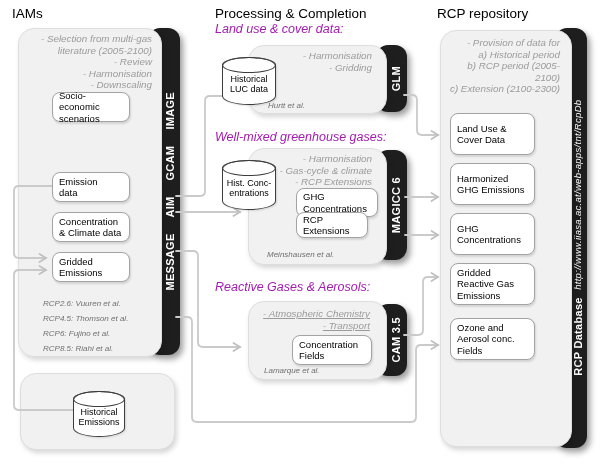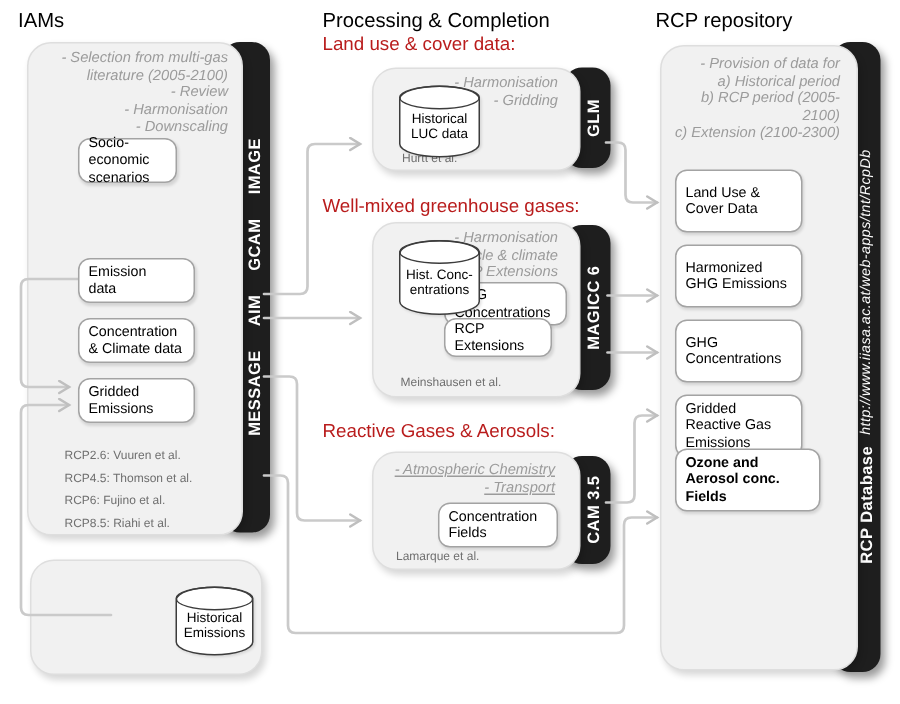--- a/index.html
+++ b/index.html
@@ -1,21 +1,21 @@
 <!DOCTYPE html>
 <html><head>
 <meta charset="utf-8">
 <style>
   html,body { margin:0; padding:0; background:#fff; }
   #canvas {
     position:relative; width:600px; height:469px; overflow:hidden;
     font-family:"Liberation Sans", sans-serif; background:#fff;
   }
   .title { position:absolute; font-size:13.5px; color:#000; z-index:5; }
-  .iheading { position:absolute; font-size:12.5px; color:#b91c1c; z-index:5; white-space:nowrap; }
+  .iheading { position:absolute; font-style:italic; font-size:12.5px; color:#a21caf; z-index:5; white-space:nowrap; }
   .panel {
     position:absolute; background:#f1f1f1; border:1px solid #dedede;
     border-radius:16px; box-shadow:2px 3px 5px rgba(0,0,0,.16); z-index:1;
   }
   .bar {
     position:absolute; background:#1e1e1e; border-radius:12px;
     box-shadow:3px 4px 6px rgba(0,0,0,.4); z-index:0;
   }
   .vwrap { position:absolute; top:0; bottom:0; display:flex; align-items:center; justify-content:center; }
   .vtext {
@@ -28,24 +28,24 @@
   .wbox {
     position:absolute; background:#fff; border:1px solid #a3a3a3; border-radius:8px;
     display:flex; align-items:center; padding:2px 6px; font-size:9.5px; line-height:1.18;
     color:#000; white-space:pre-line; box-shadow:1px 1.5px 2px rgba(0,0,0,.12); z-index:3;
     box-sizing:border-box;
   }
   .notes {
     position:absolute; font-style:italic; color:#9b9b9b; font-size:9.8px; line-height:1.18;
     text-align:right; white-space:pre-line; z-index:3;
   }
-  .cite { position:absolute; color:#6f6f6f; font-size:8px; z-index:3; white-space:nowrap; }
+  .cite { position:absolute; font-style:italic; color:#6f6f6f; font-size:8px; z-index:3; white-space:nowrap; }
   .cyl {
     position:absolute; background:#fff; border:1.4px solid #3c3c3c;
-    border-radius:50% / 9px; z-index:4; box-shadow:1px 1px 2px rgba(0,0,0,.12);margin-left:44px;
+    border-radius:50% / 9px; z-index:4; box-shadow:1px 1px 2px rgba(0,0,0,.12);
   }
   .cyl::after {
     content:''; position:absolute; left:-1.4px; right:-1.4px; top:-1.4px; height:16px;
     border:1.4px solid #3c3c3c; border-radius:50%; box-sizing:border-box; background:transparent;
   }
   .cyl-label {
     position:absolute; left:0; right:0; top:56%; transform:translateY(-50%);
     text-align:center; font-size:9px; line-height:1.12; color:#000; white-space:pre-line;
   }
   #connectors { position:absolute; left:0; top:0; z-index:2; }
@@ -66,21 +66,21 @@
       </div>
     </div>
   </div>
   <div class="panel" style="left:18px; top:28px; width:142px; height:327px;"></div>
   <div class="notes" style="left:28px; top:33px; width:124px;">- Selection from multi-gas
 literature (2005-2100)
 - Review
 - Harmonisation
 - Downscaling</div>
 
-  <div class="wbox" style="left:52px; top:92px;  width:66px; height:30px;">Socio-economic
+  <div class="wbox" style="left:52px; top:92px;  width:78px; height:30px;">Socio-economic
 scenarios</div>
   <div class="wbox" style="left:52px; top:172px; width:78px; height:30px;">Emission
 data</div>
   <div class="wbox" style="left:52px; top:212px; width:78px; height:30px;">Concentration
 &amp; Climate data</div>
   <div class="wbox" style="left:52px; top:252px; width:78px; height:30px;">Gridded
 Emissions</div>
 
   <div class="cite" style="left:43px; top:299px;">RCP2.6: Vuuren et al.</div>
   <div class="cite" style="left:43px; top:314px;">RCP4.5: Thomson et al.</div>
@@ -157,21 +157,21 @@
 
   <div class="wbox" style="left:450px; top:113px; width:85px; height:42px;">Land Use &amp;
 Cover Data</div>
   <div class="wbox" style="left:450px; top:163px; width:85px; height:42px;">Harmonized
 GHG Emissions</div>
   <div class="wbox" style="left:450px; top:213px; width:85px; height:42px;">GHG
 Concentrations</div>
   <div class="wbox" style="left:450px; top:263px; width:85px; height:42px;">Gridded
 Reactive Gas
 Emissions</div>
-  <div class="wbox" style="left:450px; top:299px; width:97px; height:42px;font-weight:bold;">Ozone and
+  <div class="wbox" style="left:450px; top:318px; width:85px; height:42px;">Ozone and
 Aerosol conc.
 Fields</div>
 
   <svg id="connectors" width="600" height="469" viewBox="0 0 600 469">
     <defs>
       <marker id="arr" viewBox="0 0 10 10" refX="8" refY="5" markerWidth="10" markerHeight="10" orient="auto" markerUnits="userSpaceOnUse">
         <path d="M1.5,1 L8,5 L1.5,9" fill="none" stroke="#bfbfbf" stroke-width="1.7" stroke-linecap="round"></path>
       </marker>
     </defs>
     <g fill="none" stroke="#cacaca" stroke-width="1.8" stroke-linecap="round">

